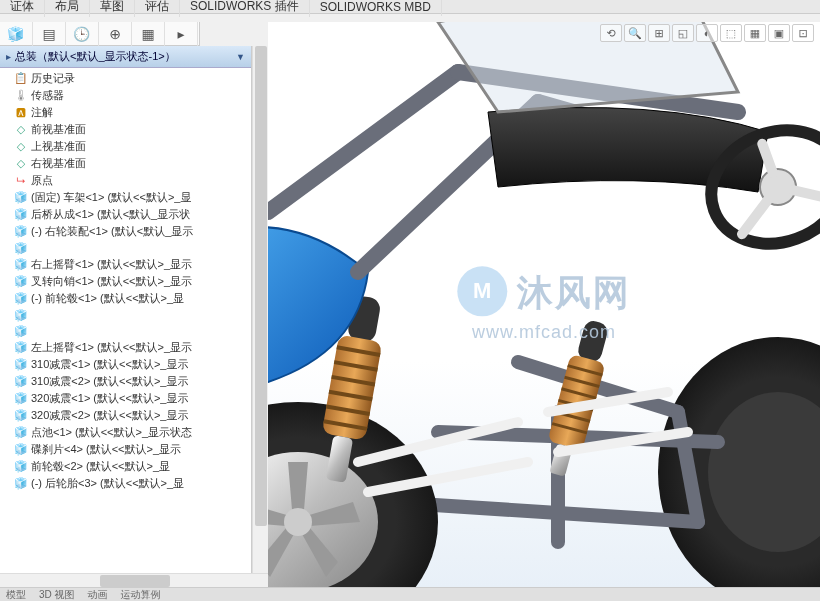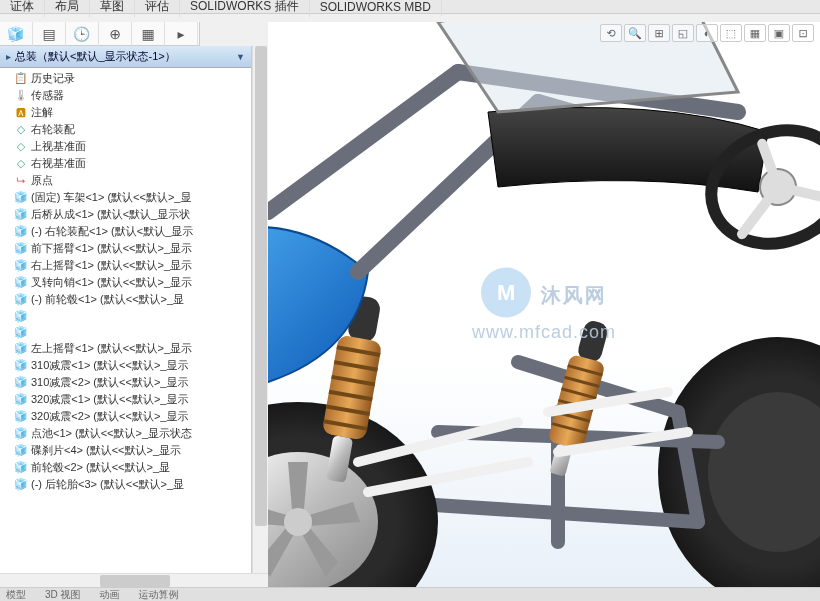--- a/index.html
+++ b/index.html
@@ -26,23 +26,23 @@
 .scroll-track { position: absolute; left: 252px; top: 46px; width: 16px; height: 540px; background: #f0f0f0; border-left: 1px solid #ddd; }
 .scroll-thumb { position: absolute; left: 2px; top: 0; width: 12px; height: 480px; background: #ccc; border-radius: 2px; }
 .scroll-hbar { position: absolute; left: 0; bottom: 14px; width: 268px; height: 14px; background: #f0f0f0; border-top: 1px solid #ddd; display: flex; }
 .scroll-hthumb { margin-left: 100px; width: 70px; height: 12px; background: #ccc; border-radius: 2px; margin-top: 1px; }
 .viewport { position: absolute; left: 268px; top: 22px; right: 0; bottom: 14px; background: linear-gradient(#fff 60%, #e8f0f8); overflow: hidden; }
 .view-toolbar { position: absolute; top: 2px; right: 6px; display: flex; gap: 2px; }
 .view-tool { width: 22px; height: 18px; background: rgba(255,255,255,.5); border: 1px solid #ccc; border-radius: 2px; display: flex; align-items: center; justify-content: center; font-size: 11px; color: #666; cursor: pointer; }
 .vehicle { position: absolute; left: -30px; top: -10px; width: 620px; height: 600px; }
 .watermark { position: absolute; left: 50%; top: 50%; transform: translate(-50%,-50%); text-align: center; pointer-events: none; }
 .watermark-logo { display: inline-flex; align-items: center; justify-content: center; width: 50px; height: 50px; border-radius: 50%; background: rgba(120,180,230,.4); color: #fff; font-size: 22px; font-weight: bold; }
-.watermark-text { font-size: 20px; font-weight: bold; color: rgba(180,200,220,.9); display: inline-block; vertical-align: middle; margin-left: 5px; letter-spacing: 2px; }
+.watermark-text { font-size: 36px; font-weight: bold; color: rgba(180,200,220,.9); display: inline-block; vertical-align: middle; margin-left: 5px; letter-spacing: 2px; }
 .watermark-url { font-size: 18px; color: rgba(180,200,220,.9); margin-top: 4px; letter-spacing: 1px; }
-.bottom-bar { position: absolute; left: 0; bottom: 0; right: 0; height: 14px; background: #e0e0e0; border-top: 1px solid #ccc; display: flex; align-items: center; padding: 0 6px; font-size: 10px; color: #666; gap: 19px; }
+.bottom-bar { position: absolute; left: 0; bottom: 0; right: 0; height: 14px; background: #e0e0e0; border-top: 1px solid #ccc; display: flex; align-items: center; padding: 0 6px; font-size: 10px; color: #666; gap: 13px; }
 </style>
 </head>
 <body>
 
 <div class="top-tabs">
   <span class="top-tab">证体</span>
   <span class="top-tab">布局</span>
   <span class="top-tab">草图</span>
   <span class="top-tab">评估</span>
   <span class="top-tab">SOLIDWORKS 插件</span>
@@ -72,21 +72,21 @@
       <div class="tree-item">
         <span class="tree-icon ic-sensor">🌡</span>
         <span class="tree-label">传感器</span>
       </div>
       <div class="tree-item">
         <span class="tree-icon ic-annot">🅰</span>
         <span class="tree-label">注解</span>
       </div>
       <div class="tree-item">
         <span class="tree-icon ic-plane">◇</span>
-        <span class="tree-label">右轮装配</span>
+        <span class="tree-label">前视基准面</span>
       </div>
       <div class="tree-item">
         <span class="tree-icon ic-plane">◇</span>
         <span class="tree-label">上视基准面</span>
       </div>
       <div class="tree-item">
         <span class="tree-icon ic-plane">◇</span>
         <span class="tree-label">右视基准面</span>
       </div>
       <div class="tree-item">
@@ -100,21 +100,20 @@
       <div class="tree-item">
         <span class="tree-icon ic-part">🧊</span>
         <span class="tree-label">后桥从成&lt;1&gt; (默认&lt;默认_显示状</span>
       </div>
       <div class="tree-item">
         <span class="tree-icon ic-part">🧊</span>
         <span class="tree-label">(-) 右轮装配&lt;1&gt; (默认&lt;默认_显示</span>
       </div>
       <div class="tree-item">
         <span class="tree-icon ic-part">🧊</span>
-        <span class="tree-label">前下摇臂&lt;1&gt; (默认&lt;&lt;默认&gt;_显示</span>
       </div>
       <div class="tree-item">
         <span class="tree-icon ic-part">🧊</span>
         <span class="tree-label">右上摇臂&lt;1&gt; (默认&lt;&lt;默认&gt;_显示</span>
       </div>
       <div class="tree-item">
         <span class="tree-icon ic-part">🧊</span>
         <span class="tree-label">叉转向销&lt;1&gt; (默认&lt;&lt;默认&gt;_显示</span>
       </div>
       <div class="tree-item">

